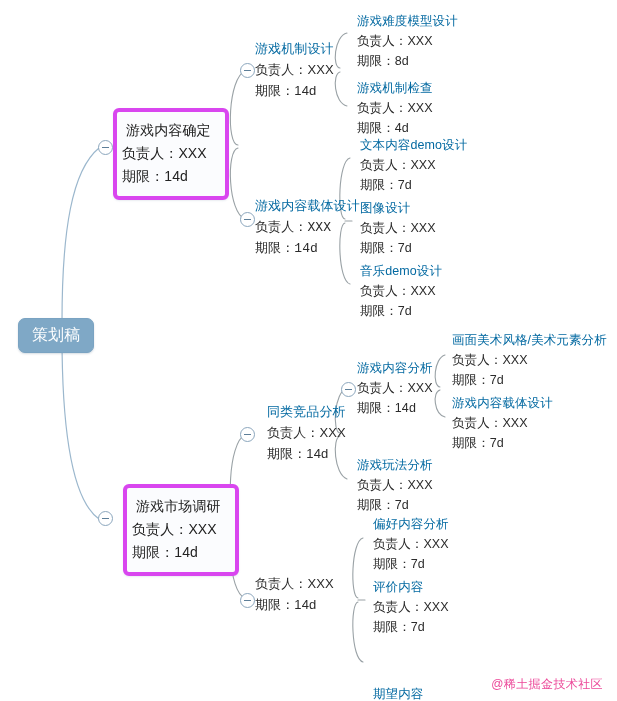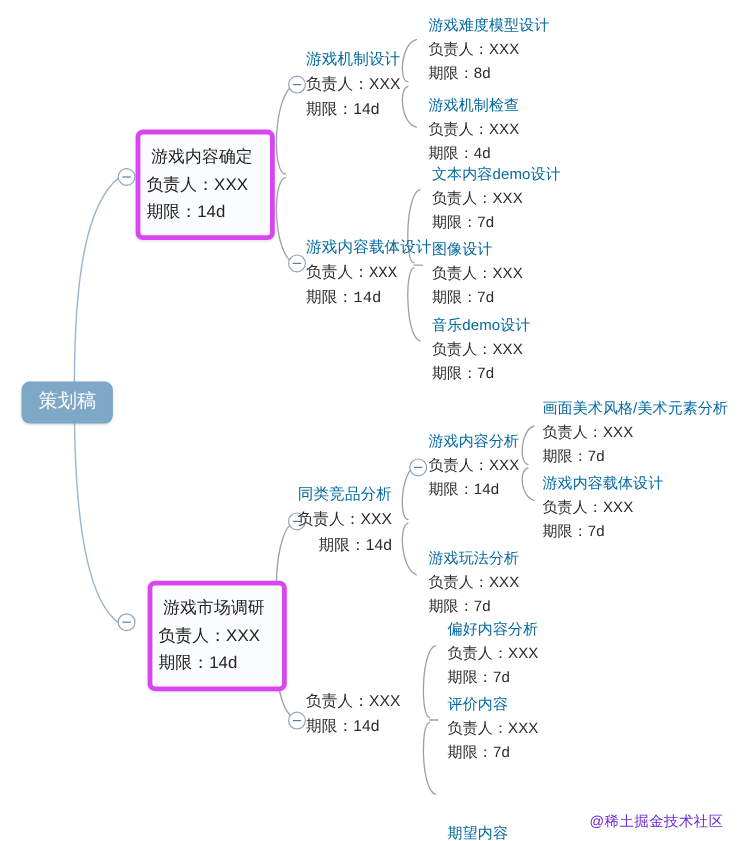--- a/index.html
+++ b/index.html
@@ -89,21 +89,21 @@
     width: 7px; height: 1px;
     background: #5e7f99;
   }
 
   
   .watermark {
     position: absolute;
     right: 14px;
     bottom: 8px;
     font-size: 12px;
-    color: #6d28d9;
+    color: #ec4899;
     letter-spacing: 0.4px;
     user-select: none;
   }
 </style>
 </head>
 <body>
 
 <div id="canvas">
 
   <svg id="links" viewBox="0 0 617 701" width="617" height="701" fill="none">
@@ -195,21 +195,21 @@
   </div>
 
   <div class="toggle" style="left:98px; top:511px;"></div>
   <div class="node boxed-node" style="left:123px; top:484px;">
     <span class="line title">游戏市场调研</span>
     <span class="line">负责人：XXX</span>
     <span class="line">期限：14d</span>
   </div>
 
   <div class="toggle" style="left:240px; top:427px;"></div>
-  <div class="node plain-node" style="left:248px; top:401px;text-align:right;">
+  <div class="node plain-node" style="left:267px; top:401px;">
     <span class="line title">同类竞品分析</span>
     <span class="line">负责人：XXX</span>
     <span class="line">期限：14d</span>
   </div>
 
   <div class="toggle" style="left:341px; top:382px;"></div>
   <div class="node plain-node deep-node" style="left:357px; top:358px;">
     <span class="line title">游戏内容分析</span>
     <span class="line">负责人：XXX</span>
     <span class="line">期限：14d</span>

